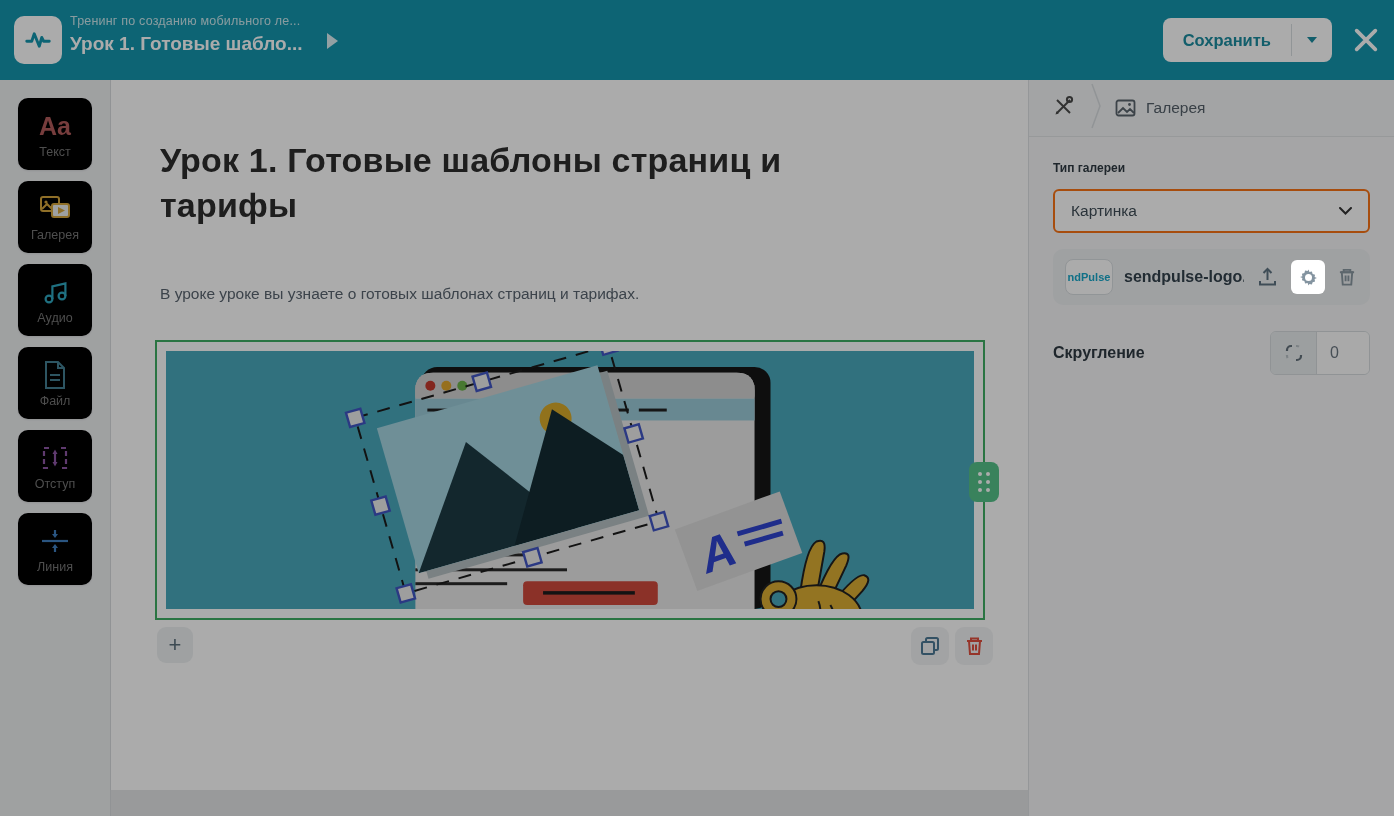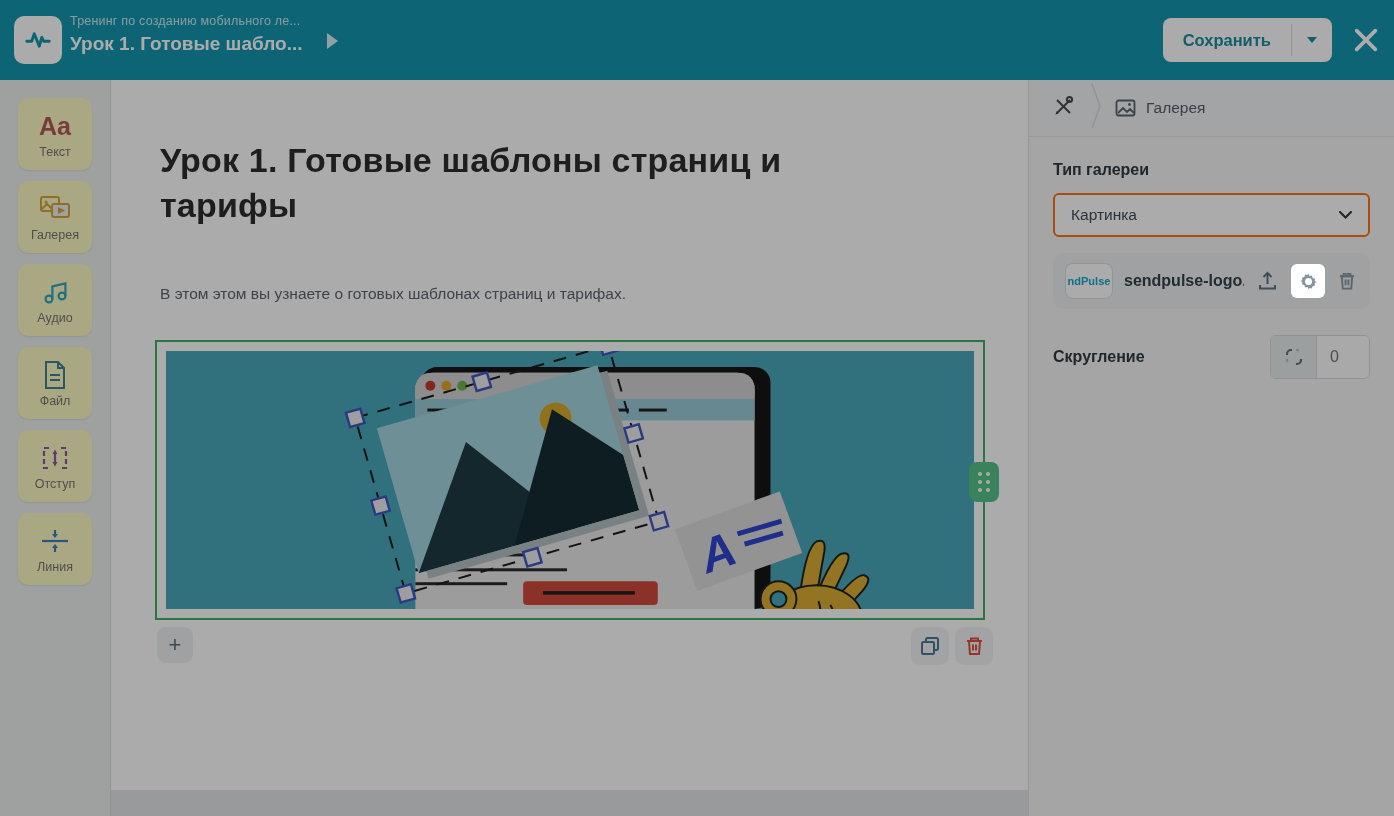--- a/index.html
+++ b/index.html
@@ -21,21 +21,21 @@
   .save-main { display:flex; align-items:center; padding:8px 20px; font-size:16.5px;
     font-weight:bold; color:#1b8ca0; }
   .save-divider { width:1px; background:#d9dee1; margin:6px 0; }
   .save-caret { width:40px; display:flex; align-items:center; justify-content:center; }
   .close-x { position:absolute; right:14px; top:26px; width:28px; height:28px;
     background:none; border:none; cursor:pointer; }
 
   
   .sidebar { position:absolute; left:0; top:80px; width:111px; bottom:0;
     background:#eef0f1; border-right:1px solid #d9dcde; padding-top:18px; }
-  .tool-card { width:74px; height:72px; margin:0 auto 11px auto; background:#fef9c3;
+  .tool-card { width:74px; height:72px; margin:0 auto 11px auto; background:#000000;
     border-radius:10px; box-shadow:0 1px 2px rgba(30,40,50,.10); display:flex;
     flex-direction:column; align-items:center; justify-content:center; cursor:pointer; }
   .tool-icon { height:34px; display:flex; align-items:center; justify-content:center; }
   .tool-label { font-size:12.5px; color:#757575; margin-top:2px; }
   .aa { font-size:25px; font-weight:bold; color:#b25b5b; line-height:1; }
 
   
   .main { position:absolute; left:111px; top:80px; width:917px; bottom:0; background:#e4e6e7; }
   .sheet { position:absolute; left:0; top:0; width:917px; height:710px; background:#fff; }
   .lesson-title { position:absolute; left:49px; top:58px; width:700px; font-size:34px;
@@ -56,21 +56,21 @@
     display:flex; align-items:center; justify-content:center; cursor:pointer; }
 
   
   .panel { position:absolute; left:1028px; top:80px; width:366px; bottom:0;
     background:#f6f7f8; border-left:1px solid #dfe2e4; }
   .panel-head { height:57px; background:#f3f5f6; border-bottom:1px solid #e1e4e6;
     display:flex; align-items:center; padding-left:22px; }
   .head-sep { margin:0 14px 0 16px; }
   .head-crumb { display:flex; align-items:center; gap:10px; font-size:15.5px; color:#55606a; }
   .panel-body { padding:24px; }
-  .field-label { font-size:16px; font-weight:bold; color:#2f3a42; margin-bottom:14px; }
+  .field-label { font-size:12px; font-weight:bold; color:#2f3a42; margin-bottom:14px; }
   .dropdown { height:44px; background:#fff; border:2px solid #f97316; border-radius:6px;
     display:flex; align-items:center; padding:0 16px; font-size:15.5px; color:#3f4d57;
     cursor:pointer; justify-content:space-between; }
   .file-row { margin-top:16px; height:56px; background:#eef0f2; border-radius:10px;
     display:flex; align-items:center; padding:0 12px; gap:11px; }
   .thumb { width:48px; height:36px; background:#fff; border:1px solid #d9dee1;
     border-radius:8px; overflow:hidden; display:flex; align-items:center;
     justify-content:center; flex:none; }
   .thumb span { font-size:11px; font-weight:bold; color:#18a7c9; white-space:nowrap; }
   .file-name { font-size:16px; font-weight:bold; color:#33424d; flex:1;
@@ -183,21 +183,21 @@
           <polygon points="12,21 18,21 15,17" fill="#3f7fc1" stroke="none"></polygon>
       </svg>
     </div>
     <div class="tool-label">Линия</div>
   </div>
 </div>
 
 <div class="main">
   <div class="sheet">
     <h1 class="lesson-title">Урок 1. Готовые шаблоны страниц и тарифы</h1>
-    <p class="lesson-par">В этом этом вы узнаете о готовых шаблонах страниц и тарифах.</p>
+    <p class="lesson-par">В уроке уроке вы узнаете о готовых шаблонах страниц и тарифах.</p>
 
     <div class="img-block">
       <svg viewBox="0 0 810 260" preserveAspectRatio="none">
         <rect x="0" y="0" width="810" height="260" fill="#4aa9bd"></rect>
 
         <rect x="256" y="16" width="350" height="244" rx="16" fill="#151515"></rect>
 
         <path d="M250 40 q0 -18 18 -18 h304 q18 0 18 18 v220 h-340 z" fill="#e9e9e9"></path>
         <path d="M250 40 q0 -18 18 -18 h304 q18 0 18 18 v6 h-340 z" fill="#d2d2d2"></path>
         <rect x="250" y="34" width="340" height="14" fill="#d2d2d2"></rect>

